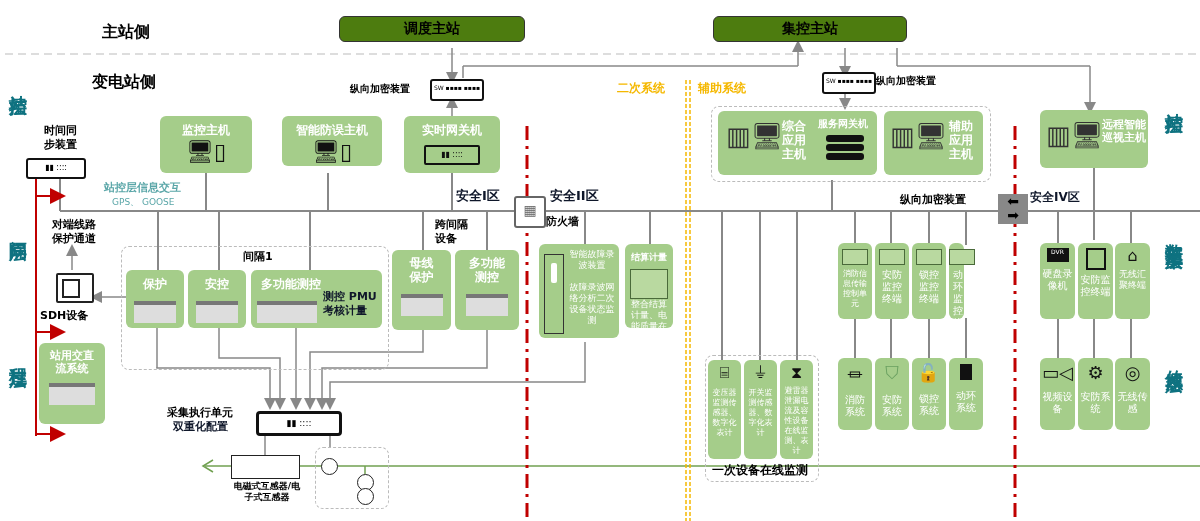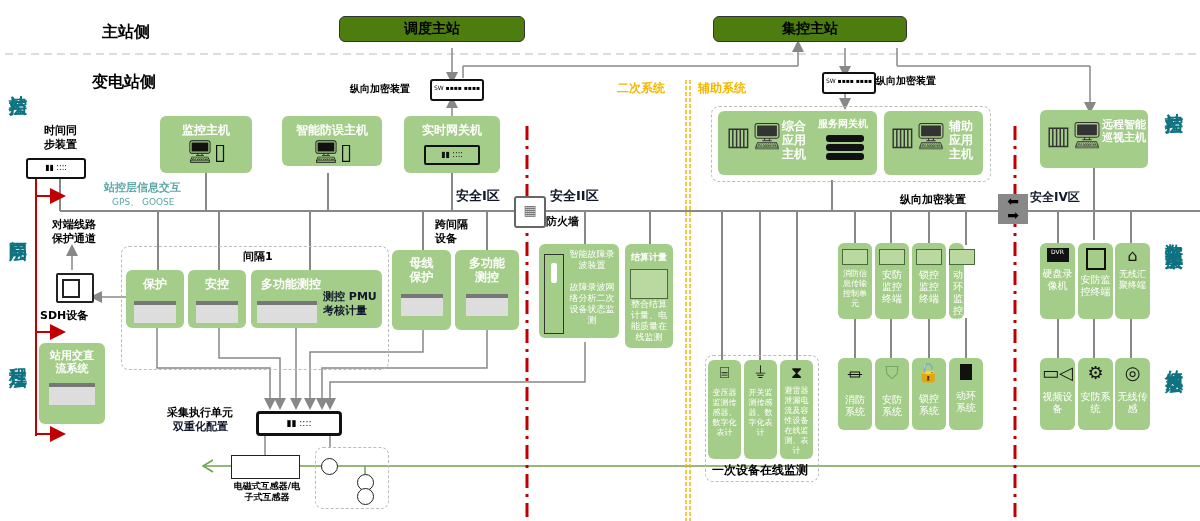--- a/index.html
+++ b/index.html
@@ -208,21 +208,21 @@
 <div class="abs" style="left:998px;top:194px;width:30px;height:30px;background:#888;color:#000;font-size:14px;line-height:14px;text-align:center;">⬅<br>➡</div>
 <div class="lbl red" style="left:1030px;top:189px;font-size:12px;">安全IV区</div>
 
 <div class="gbox" style="left:539px;top:244px;width:80px;height:94px;">
   <div class="abs" style="left:5px;top:10px;width:18px;height:78px;border:1.5px solid #333;">
       <div style="margin:8px auto;width:6px;height:20px;background:#fff;border-radius:2px;"></div>
     </div>
   <div class="abs small" style="left:30px;top:5px;width:46px;">智能故障录波装置</div>
   <div class="abs small" style="left:30px;top:38px;width:46px;">故障录波网络分析二次设备状态监测</div>
 </div>
-<div class="gbox" style="left:625px;top:244px;width:48px;height:104px;font-family:Liberation Serif, serif;">
+<div class="gbox" style="left:625px;top:244px;width:48px;height:84px;font-family:Liberation Serif, serif;">
   <div class="small" style="margin-top:8px;font-weight:bold;">结算计量</div>
   <div style="margin:6px auto 0;width:36px;height:28px;border:1.5px solid #4a6a3a;background:#b9d9a0;"></div>
   <div class="small" style="margin:0 auto 0;width:42px;">整合结算计量、电能质量在线监测</div>
 </div>
 
 <div class="dash" style="left:711px;top:106px;width:278px;height:74px;"></div>
 <div class="gbox" style="left:718px;top:111px;width:159px;height:64px;">
   <div class="abs" style="left:8px;top:10px;font-size:26px;color:#333;">▥🖥</div>
   <div class="abs gtitle" style="left:64px;top:8px;width:24px;line-height:14px;">综合应用主机</div>
   <div class="abs" style="left:100px;top:6px;font-size:10px;font-weight:bold;">服务网关机</div>

